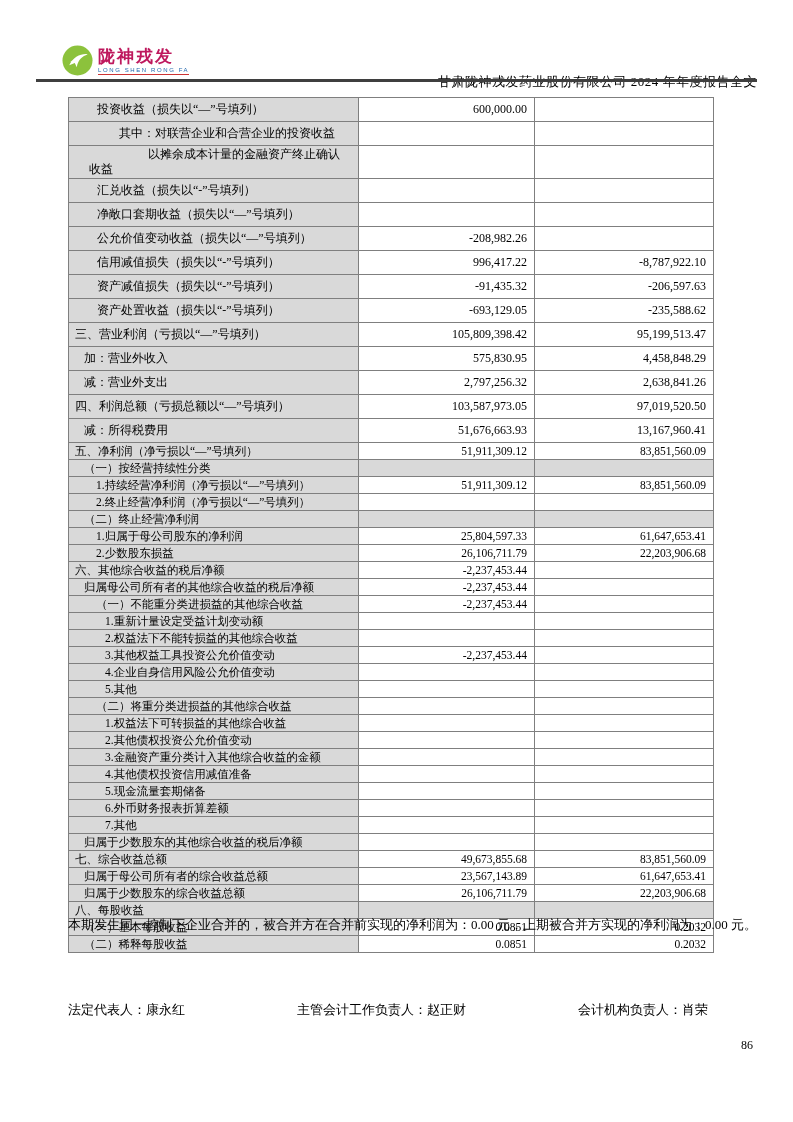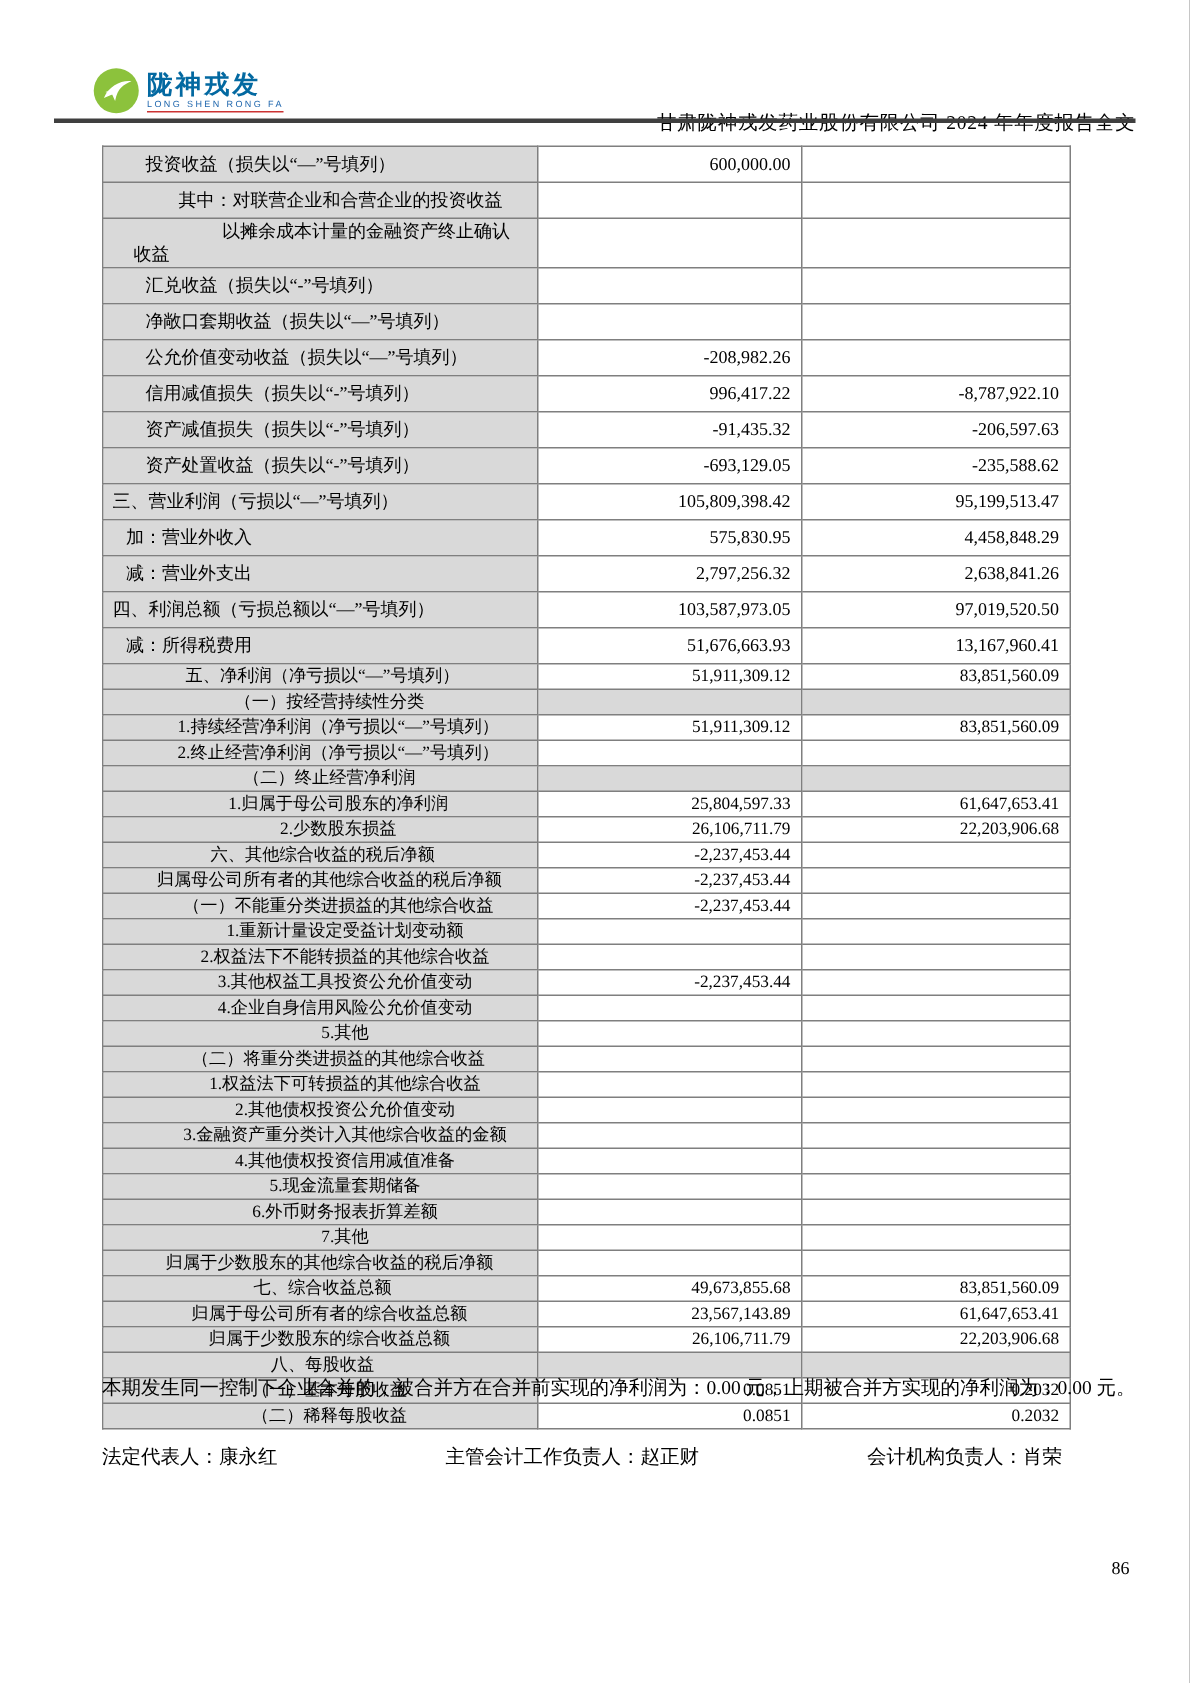--- a/index.html
+++ b/index.html
@@ -4,45 +4,45 @@
 <style>
   html,body{margin:0;padding:0;background:#9a9a9a;}
   .page{
     width:793px;height:1122px;background:#ffffff;margin:0 auto;position:relative;
     font-family:"Liberation Serif","DejaVu Serif",serif;color:#000;overflow:hidden;
   }
   
   .logo{position:absolute;left:62px;top:45px;display:flex;align-items:flex-start;gap:5px;}
   .logo-circle{width:31px;height:31px;display:block;}
   .brand{display:flex;flex-direction:column;margin-top:3px;}
-  .brand-cn{font-size:17px;font-weight:bold;color:#0369a1;letter-spacing:2px;line-height:1.0;
+  .brand-cn{font-size:17px;font-weight:bold;color:#be185d;letter-spacing:2px;line-height:1.0;
     font-family:Liberation Sans, sans-serif;}
   .brand-en{font-size:6px;color:#1f66ad;letter-spacing:1.6px;margin-top:2px;
     font-family:"Liberation Sans","DejaVu Sans",sans-serif;border-bottom:1px solid #c33;width:max-content;padding-bottom:1px;}
   .title{position:absolute;top:73px;right:36px;font-size:13px;letter-spacing:0.5px;}
   .rule{position:absolute;left:36px;right:36px;top:79px;height:3px;background:#3f3f3f;}
   
   .fin-table{position:absolute;left:68px;top:97px;border-collapse:collapse;table-layout:fixed;width:645px;}
   .fin-table td{border:1px solid #7f7f7f;font-size:12px;vertical-align:middle;overflow:hidden;}
   .lab{background:#d9d9d9;white-space:pre-line;padding:1px 3px 1px 0;line-height:15px;}
   .val{text-align:right;padding:1px 7px 1px 2px;background:#fff;}
   .row-lg td{height:21px;}
   .row-sm td{height:14px;font-size:11.5px;}
-  .row-sm .lab{line-height:13px;text-align:center;}
+  .row-sm .lab{line-height:13px;}
   .row-shaded .val{background:#d9d9d9;}
   .ind-0{padding-left:6px;}
   .ind-1{padding-left:15px;}
   .ind-2{padding-left:27px;}
   .ind-3{padding-left:36px;}
   .ind-4{padding-left:28px;}
   .ind-5{padding-left:50px;}
   .ind-6{padding-left:20px;text-indent:59px;}
   
   .footnote{position:absolute;left:68px;top:914px;width:692px;font-size:13px;line-height:1.65;text-align:justify;}
-  .signers{position:absolute;left:68px;top:962px;width:640px;display:flex;justify-content:space-between;font-size:13px;}
+  .signers{position:absolute;left:68px;top:1001px;width:640px;display:flex;justify-content:space-between;font-size:13px;}
   .page-num{position:absolute;left:701px;top:1038px;font-size:12px;margin-left:40px;}
 </style>
 </head>
 <body>
 
 <div class="page">
 
   <div class="logo">
     <svg class="logo-circle" viewBox="0 0 32 32">
       <circle cx="16" cy="16" r="15.5" fill="#8cc23c"></circle>

